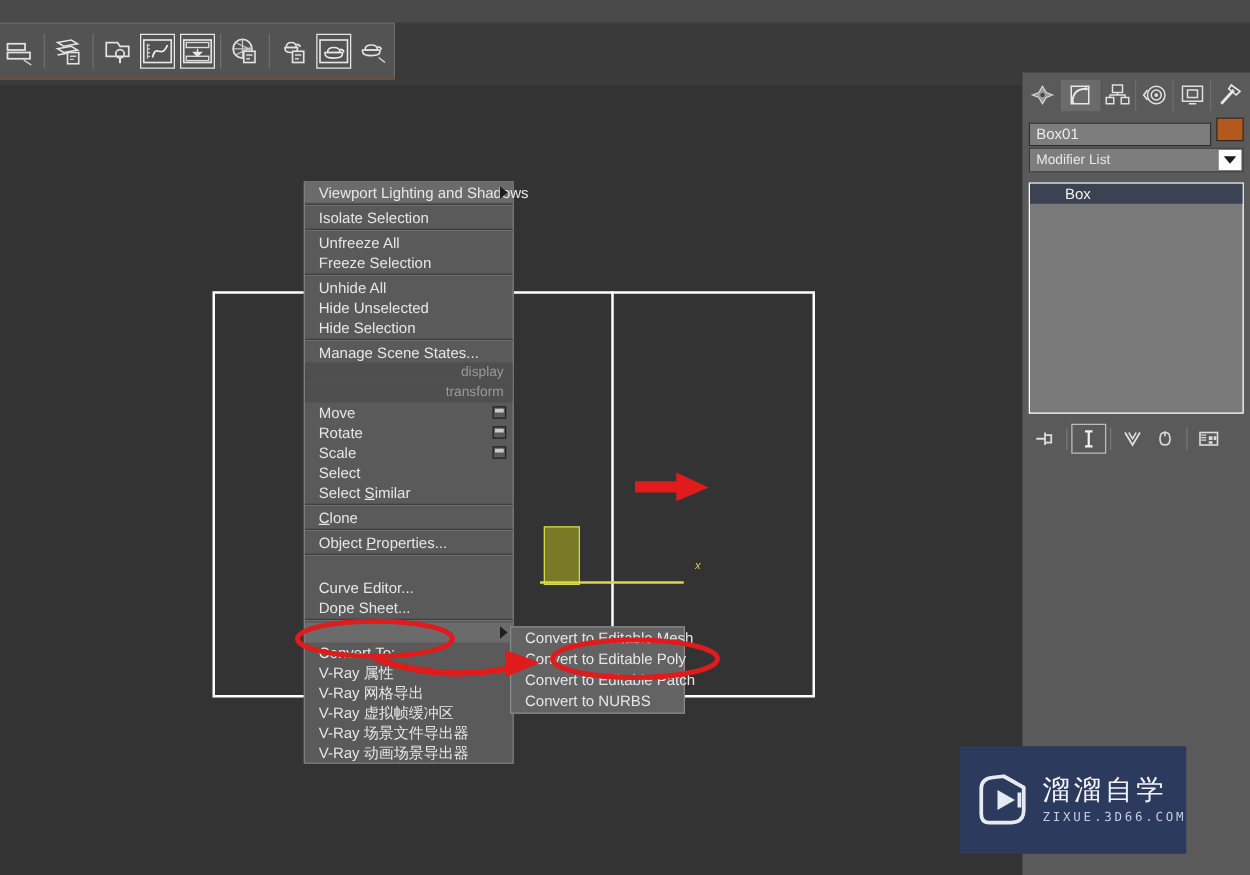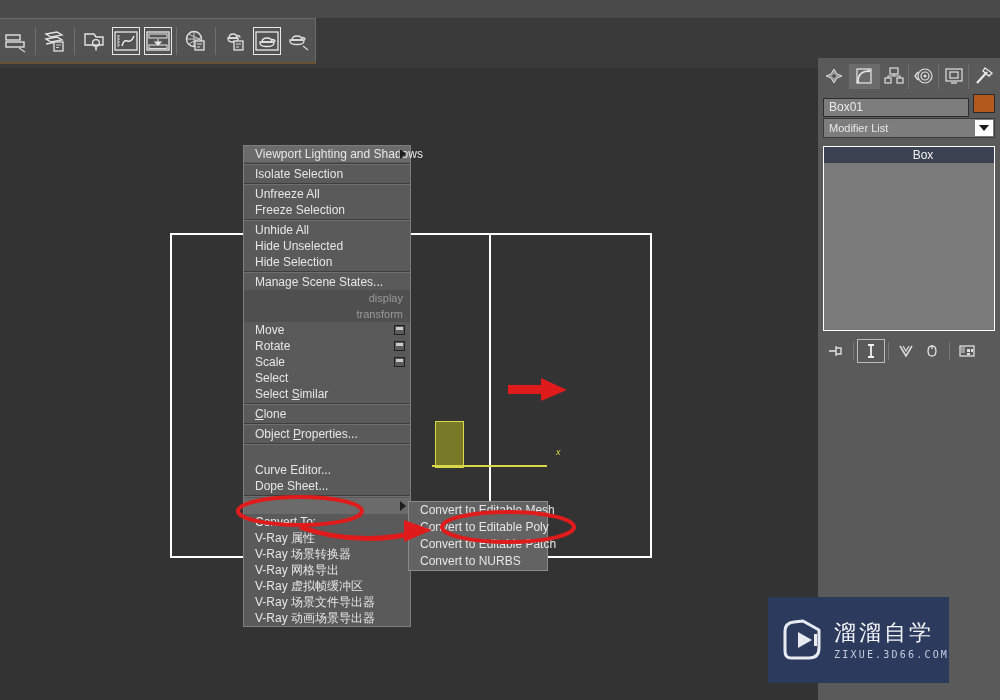--- a/index.html
+++ b/index.html
@@ -108,21 +108,21 @@
   .combo-arrow i{
     width:0;height:0;border-left:5px solid transparent;border-right:5px solid transparent;
     border-top:6px solid #1a1a1a;display:block;
   }
 
   .mod-stack{
     position:absolute;left:5px;top:88px;width:172px;height:185px;
     background:#7a7a7a;border:1px solid #ffffff;box-sizing:border-box;
   }
   .mod-item{
-    height:16px;line-height:16px;color:#f0f0f0;font-size:12px;padding-left:28px;text-align:center;
+    height:16px;line-height:16px;color:#f0f0f0;font-size:12px;padding-left:28px;
   }
   .mod-item.sel{background:#3b4252;}
 
   .stack-btns{
     position:absolute;left:5px;top:280px;width:172px;height:26px;
     display:flex;align-items:center;
   }
   .sb{width:26px;height:22px;display:flex;align-items:center;justify-content:center;}
   .sb.framed{outline:1px solid #bdbdbd;}
   .sb-sep{width:1px;height:18px;background:#777;margin:0 4px;}
@@ -440,21 +440,20 @@
     <div class="ctx-item"></div>
     <div class="ctx-item">Curve Editor...</div>
     <div class="ctx-item">Dope Sheet...</div>
     <div class="ctx-sep"></div>
     <div class="ctx-item hl">
       <span></span>
       <span class="ctx-arrow"></span>
     </div>
     <div class="ctx-item">Convert To:</div>
     <div class="ctx-item">V-Ray 属性</div>
-    <div class="ctx-item">V-Ray 场景转换器</div>
     <div class="ctx-item">V-Ray 网格导出</div>
     <div class="ctx-item">V-Ray 虚拟帧缓冲区</div>
     <div class="ctx-item">V-Ray 场景文件导出器</div>
     <div class="ctx-item">V-Ray 动画场景导出器</div>
   </div>
 
   <div class="ctx-sub">
     <div class="ctx-item">Convert to Editable Mesh</div>
     <div class="ctx-item">Convert to Editable Poly</div>
     <div class="ctx-item">Convert to Editable Patch</div>

